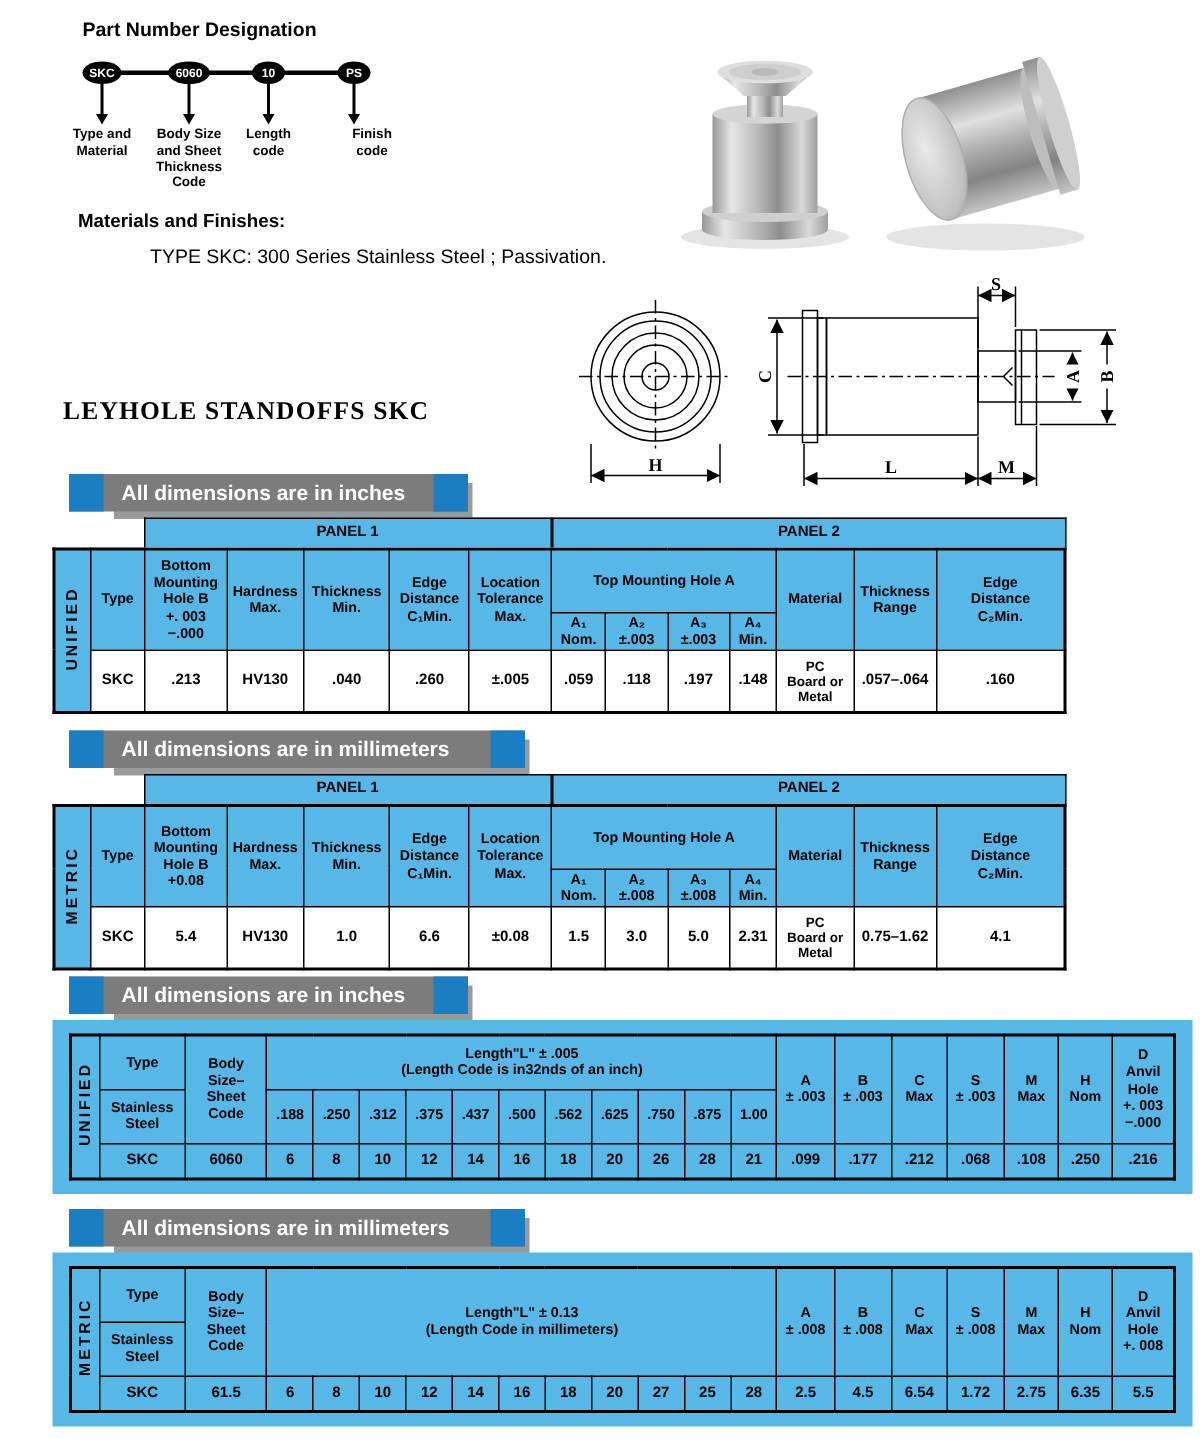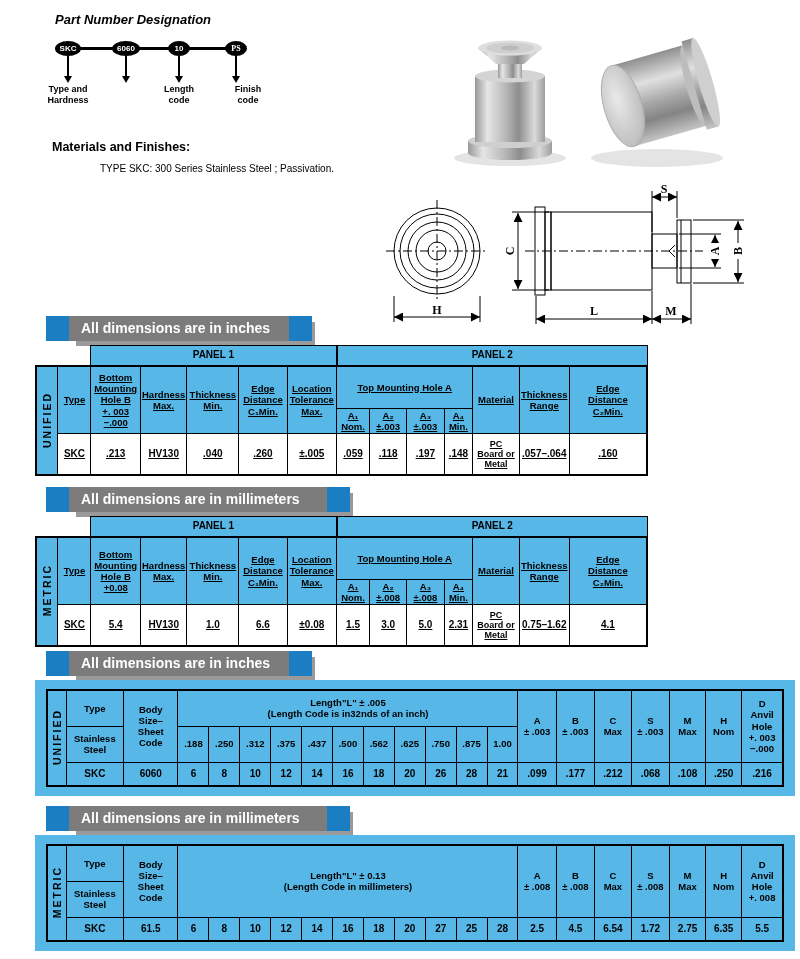--- a/index.html
+++ b/index.html
@@ -1,50 +1,50 @@
 <!DOCTYPE html>
 <html><head>
 <meta charset="utf-8">
 <style>
   html,body{margin:0;padding:0;background:#fff;}
   .page{position:relative;width:800px;height:959px;background:#fff;overflow:hidden;
         font-family:"Liberation Sans",sans-serif;color:#000;}
   .abs{position:absolute;}
 
   
-  .pn-heading{position:absolute;left:55px;top:12px;font-size:13px;font-weight:bold;font-style:italic;}
+  .pn-heading{position:absolute;left:55px;top:12px;font-size:13px;font-weight:bold;}
   .pn-diagram{position:absolute;left:40px;top:38px;width:240px;height:112px;}
   .pn-line{position:absolute;left:26px;top:9px;width:172px;height:3px;background:#000;}
   .pn-oval{position:absolute;top:3px;height:15px;background:#000;border-radius:50%;
            color:#fff;font-size:8px;font-weight:bold;text-align:center;line-height:15px;}
   .pn-stem{position:absolute;top:18px;width:2px;height:20px;background:#000;}
   .pn-arrowhead{position:absolute;top:38px;width:0;height:0;
            border-left:4px solid transparent;border-right:4px solid transparent;border-top:7px solid #000;}
   .pn-label{position:absolute;top:46px;width:76px;text-align:center;font-size:9px;
            font-weight:bold;line-height:1.2;white-space:pre-line;}
 
   
   .mat-heading{position:absolute;left:52px;top:140px;font-size:12.5px;font-weight:bold;}
-  .mat-body{position:absolute;left:100px;top:163px;font-size:10px;}
+  .mat-body{position:absolute;left:100px;top:163px;font-size:13px;}
 
   
   .page-title{position:absolute;left:42px;top:264px;font-family:"Liberation Serif",serif;
               font-size:17px;font-weight:bold;letter-spacing:0.8px;}
 
   
   .banner{position:absolute;height:25px;}
   .banner .bshadow{position:absolute;left:30px;top:6px;right:-3px;bottom:-5px;background:#9a9a9a;}
   .banner .bbar{position:absolute;left:0;top:0;right:0;bottom:0;background:#7c7c7c;}
   .banner .bsq{position:absolute;top:0;bottom:0;width:23px;background:#1b7ec2;}
   .banner .bsq.l{left:0}.banner .bsq.r{right:0}
   .banner .btxt{position:absolute;left:35px;top:0;line-height:25px;color:#fff;
                 font-weight:bold;font-size:14px;}
 
   
-  .tbl-wrap{position:absolute;width:613px;text-decoration:underline;}
+  .tbl-wrap{position:absolute;width:676px;}
   .panel-strip{position:absolute;top:0;height:20px;background:#57b7e7;border:1.5px solid #000;
                border-bottom:none;box-sizing:border-box;text-align:center;font-weight:bold;
                font-size:10px;line-height:17px;z-index:2;}
   table.spec{border-collapse:collapse;table-layout:fixed;width:100%;background:#fff;}
   .tbl-wrap table.spec{margin-top:20px;}
   table.spec th,table.spec td{border:1px solid #000;text-align:center;vertical-align:middle;
                padding:1px;white-space:pre-line;font-weight:bold;}
   table.spec{border:2px solid #000;}
   table.spec th{background:#57b7e7;font-size:9.5px;line-height:1.18;}
   table.spec td{font-size:10px;line-height:1.15;}
@@ -65,34 +65,38 @@
 <div class="page">
 
   <div class="pn-heading">Part Number Designation</div>
 
   <div class="pn-diagram">
     <div class="pn-line"></div>
 
     <div class="pn-oval" style="left:15px;width:26px;">SKC</div>
     <div class="pn-oval" style="left:72px;width:28px;">6060</div>
     <div class="pn-oval" style="left:128px;width:22px;">10</div>
-    <div class="pn-oval" style="left:185px;width:22px;font-family:Liberation Serif, serif;">PS</div>
+    <div class="pn-oval" style="left:185px;width:22px;">PS</div>
 
     <div class="pn-stem" style="left:27px;"></div>
     <div class="pn-stem" style="left:85px;"></div>
     <div class="pn-stem" style="left:138px;"></div>
     <div class="pn-stem" style="left:195px;"></div>
 
     <div class="pn-arrowhead" style="left:24px;"></div>
     <div class="pn-arrowhead" style="left:82px;"></div>
     <div class="pn-arrowhead" style="left:135px;"></div>
     <div class="pn-arrowhead" style="left:192px;"></div>
 
     <div class="pn-label" style="left:-10px;">Type and
-Hardness</div>
+Material</div>
+    <div class="pn-label" style="left:48px;">Body Size
+and Sheet
+Thickness
+Code</div>
     <div class="pn-label" style="left:101px;">Length
 code</div>
     <div class="pn-label" style="left:170px;">Finish
 code</div>
   </div>
 
   <div class="mat-heading">Materials and Finishes:</div>
   <div class="mat-body">TYPE SKC:  300 Series Stainless Steel ; Passivation.</div>
 
   <svg class="abs" style="left:415px;top:8px;" width="310" height="165" viewBox="0 0 310 165">
@@ -205,20 +209,21 @@
       <text x="52" y="131">H</text>
       <text x="125" y="72" transform="rotate(-90 125 68)">C</text>
       <text x="279" y="10">S</text>
       <text x="330" y="72" transform="rotate(-90 330 68)">A</text>
       <text x="353" y="72" transform="rotate(-90 353 68)">B</text>
       <text x="209" y="132">L</text>
       <text x="286" y="132">M</text>
     </g>
   </svg>
 
+  <div class="page-title">LEYHOLE STANDOFFS SKC</div>
 
   <div class="banner" style="left:46px;top:316px;width:266px;">
     <div class="bshadow"></div>
     <div class="bbar"></div>
     <div class="bsq l"></div>
     <div class="bsq r"></div>
     <div class="btxt">All dimensions are in inches</div>
   </div>
 
   <div class="tbl-wrap" style="left:35px;top:345px;">

